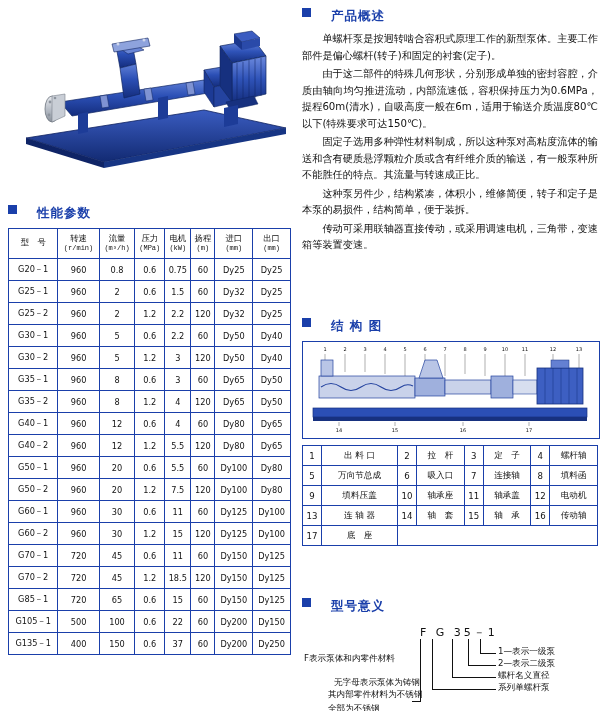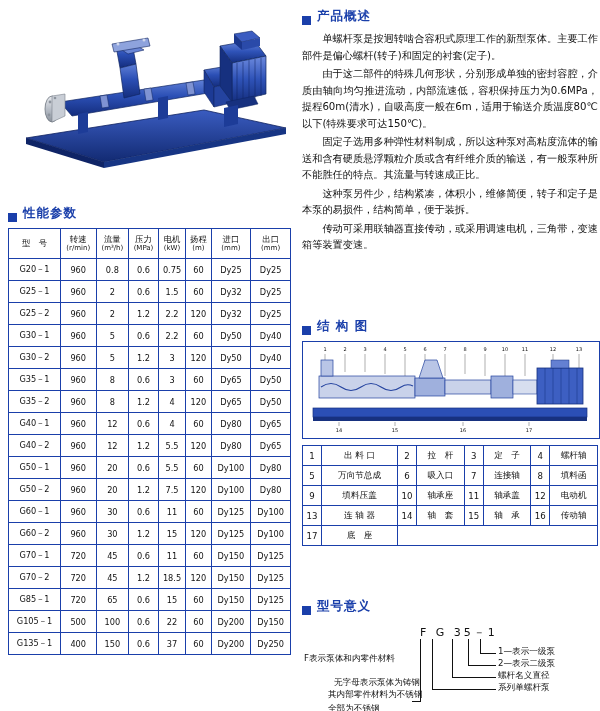--- a/index.html
+++ b/index.html
@@ -9,40 +9,40 @@
     font-family:"DejaVu Sans","Liberation Sans",sans-serif;
     color:#1a1a1a;
     position:relative;
     overflow:hidden;
   }
   .page{position:relative;width:600px;height:711px;}
   .col-left{position:absolute;left:0;top:0;width:298px;height:556px;}
   .col-right{position:absolute;left:302px;top:0;width:298px;height:711px;}
 
   
-  .sec-head{display:flex;align-items:flex-end;gap:6px;margin:0 0 6px 0;}
+  .sec-head{display:flex;align-items:flex-start;gap:20px;margin:0 0 6px 0;}
   .sec-head .mark{width:9px;height:9px;background:#1a3faa;display:inline-block;}
   .sec-head .txt{font-size:12.5px;font-weight:bold;color:#1a3faa;letter-spacing:1px;}
 
   
   .pump-wrap{position:absolute;left:8px;top:10px;width:285px;height:165px;}
   .pump-wrap svg{display:block;}
 
   
   .perf{position:absolute;left:8px;top:205px;width:283px;}
   table.perf-table{border-collapse:collapse;width:283px;font-size:8.2px;}
   table.perf-table td,table.perf-table th{
     border:1px solid #1a3faa;
     text-align:center;
     color:#111;
     padding:0;
     height:21px;
     font-weight:normal;
   }
-  table.perf-table thead td{font-size:8.4px;line-height:1.15;padding:1px 0;height:27px;}
+  table.perf-table thead td{font-size:8.4px;line-height:1.15;padding:1px 0;height:27px;font-family:Liberation Mono, monospace;}
   table.perf-table thead td .u{font-size:7px;display:block;}
   table.perf-table tbody td:first-child{text-align:center;}
 
   
   .prose{font-size:10.2px;line-height:1.62;color:#111;text-align:justify;margin:0;}
   .prose p{margin:0 0 2px 0;text-indent:2em;}
   .block-overview{position:absolute;left:0;top:8px;width:296px;}
 
   
   .block-struct{position:absolute;left:0;top:318px;width:296px;}

